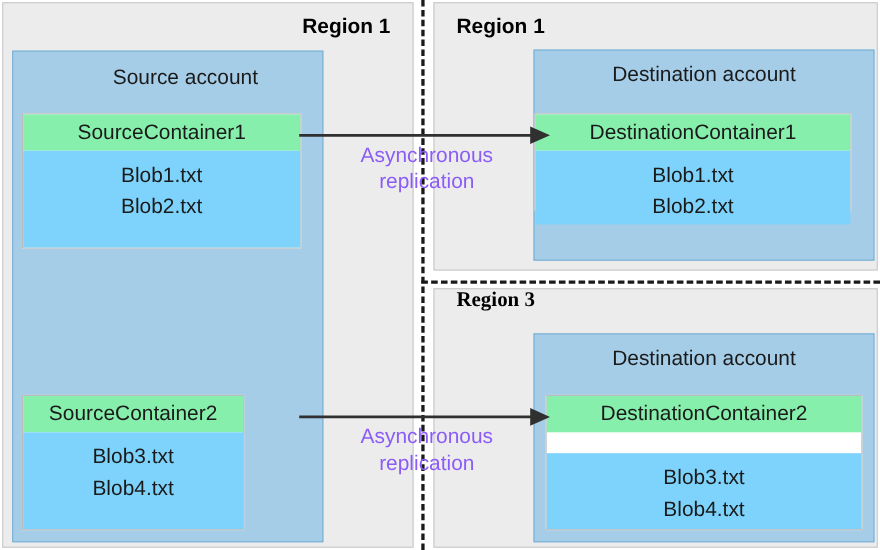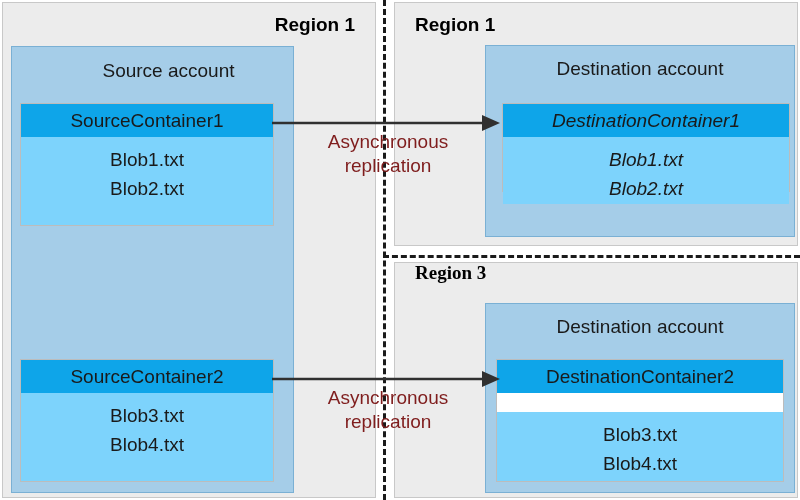--- a/index.html
+++ b/index.html
@@ -56,21 +56,21 @@
   
   .container-card {
     position: absolute;
     background: #ffffff;
     border: 1px solid #bcbcbc;
     box-sizing: border-box;
     display: flex;
     flex-direction: column;
   }
   .container-header {
-    background: #0ea5e9;
+    background: #86efac;
     height: 33px;
     display: flex;
     align-items: center;
     justify-content: center;
     font-size: 19px;
     color: #1a1a1a;
     white-space: nowrap;
     flex: 0 0 auto;
   }
   .container-body {
@@ -105,21 +105,21 @@
   .arrow-svg {
     position: absolute;
     overflow: visible;
   }
 
   
   .arrow-caption {
     position: absolute;
     text-align: center;
     font-size: 19px;
-    color: #7f1d1d;
+    color: #8b5cf6;
     line-height: 1.28;
     white-space: nowrap;
   }
 </style>
 </head>
 <body>
 
 <div id="canvas">
 
   <div class="region" id="region1" style="left:2px; top:2px; width:374px; height:496px;">
@@ -131,37 +131,37 @@
   </div>
 
   <div class="container-card" style="left:20px; top:103px; width:254px; height:123px;">
     <div class="container-header">SourceContainer1</div>
     <div class="container-body">
       <div class="blob">Blob1.txt</div>
       <div class="blob">Blob2.txt</div>
     </div>
   </div>
 
-  <div class="container-card" style="left:20px; top:359px; width:254px; height:123px;">
+  <div class="container-card" style="left:20px; top:359px; width:202px; height:123px;">
     <div class="container-header">SourceContainer2</div>
     <div class="container-body">
       <div class="blob">Blob3.txt</div>
       <div class="blob">Blob4.txt</div>
     </div>
   </div>
 
   <div class="region" id="region2" style="left:394px; top:2px; width:404px; height:244px;">
     <div class="region-label" id="region2-label">Region 1</div>
   </div>
 
   <div class="account" style="left:485px; top:45px; width:310px; height:192px;">
     <div class="account-title" style="top:13px;">Destination account</div>
   </div>
 
-  <div class="container-card" style="left:502px; top:103px; width:288px; height:89px;font-style:italic;">
+  <div class="container-card" style="left:486px; top:103px; width:288px; height:89px;">
     <div class="container-header">DestinationContainer1</div>
     <div class="container-body">
       <div class="blob">Blob1.txt</div>
       <div class="blob">Blob2.txt</div>
     </div>
   </div>
 
   <div class="region" id="region3" style="left:394px; top:262px; width:404px; height:236px;">
     <div class="region-label" id="region3-label">Region 3</div>
   </div>

